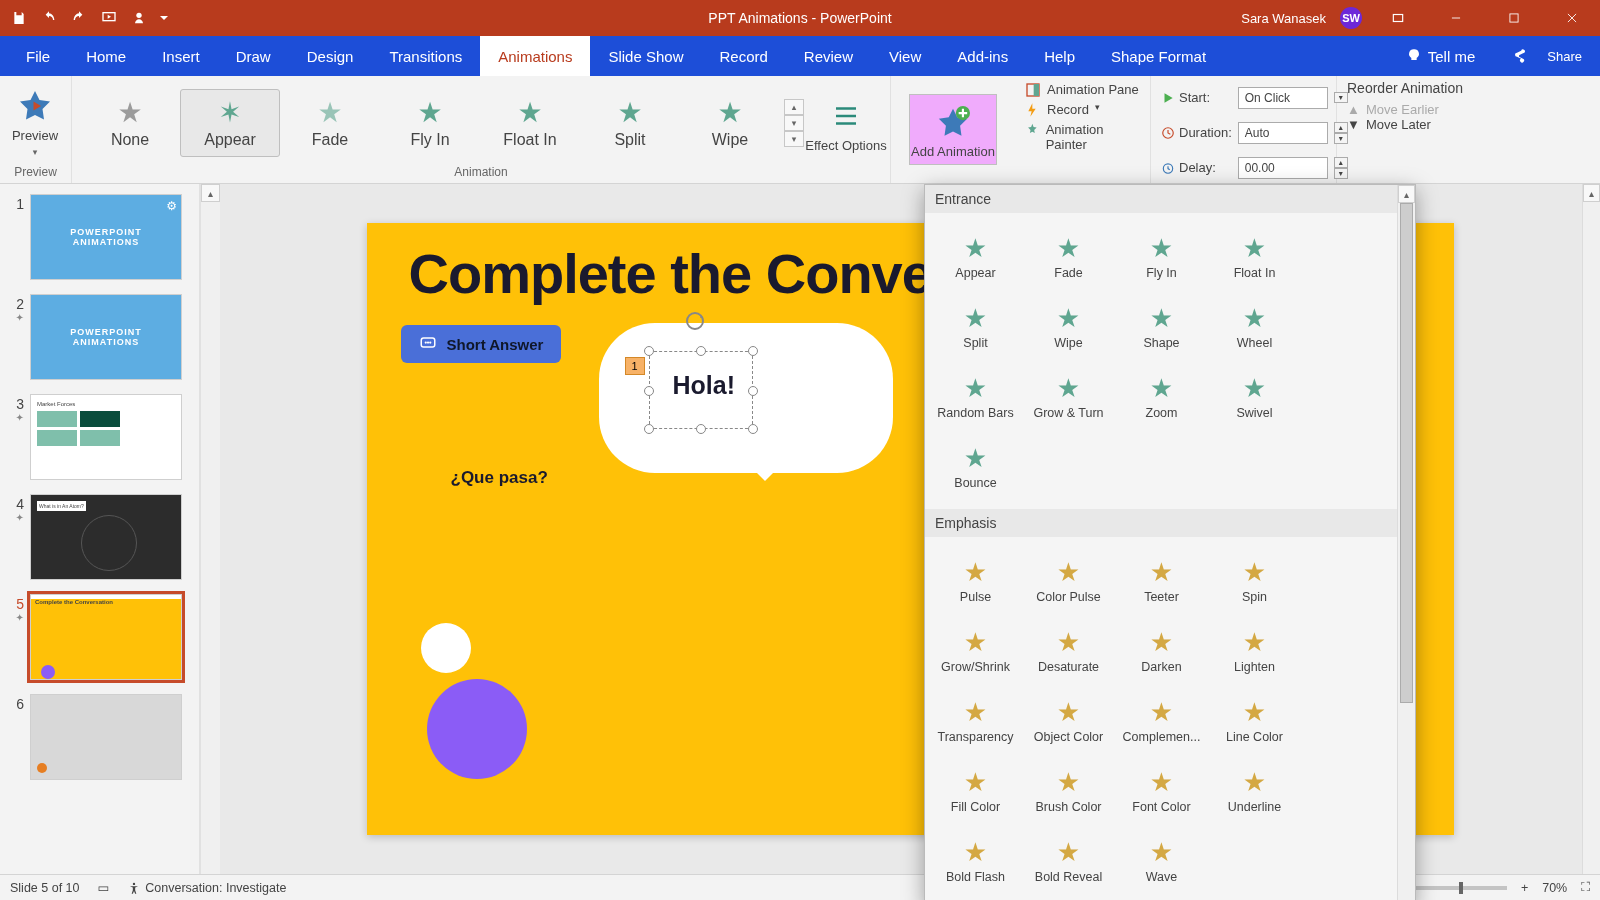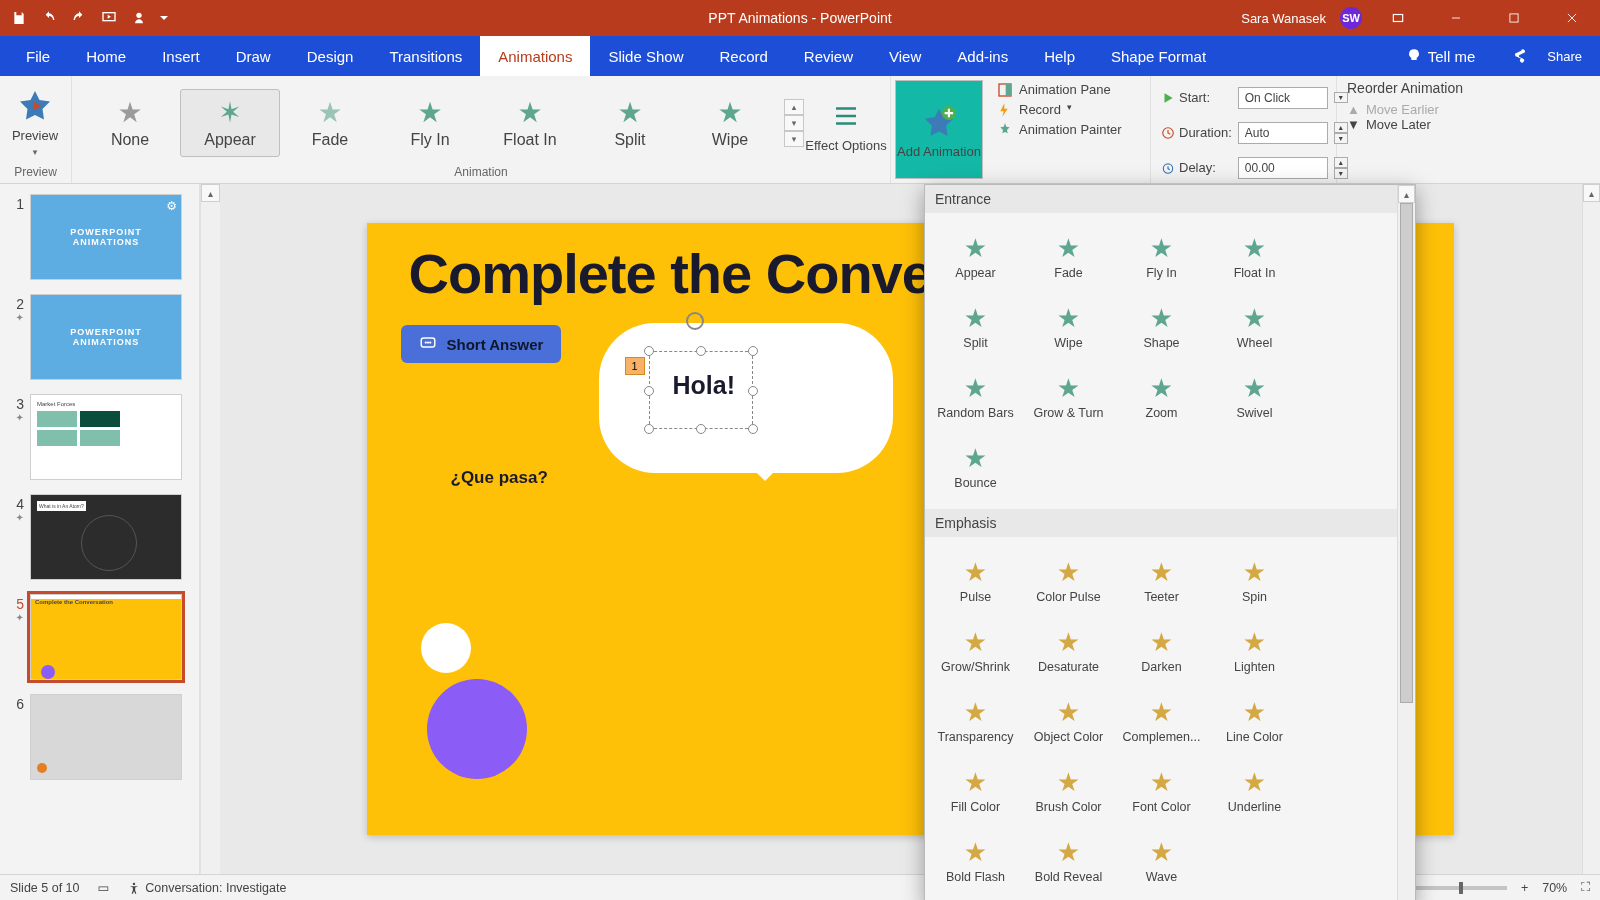--- a/index.html
+++ b/index.html
@@ -256,21 +256,21 @@
             </svg>
           </div>
         <div class="lbl">Effect Options</div>
       </div>
     </div>
     <div class="ribbon-label">Animation</div>
   </div>
 
   <div class="ribbon-group add-anim-group" style="width:260px">
     <div style="display:flex; flex:1">
-      <div class="big-btn" style="width:88px; background:#14b8a6; border:1px solid #bfbfbf; margin:4px">
+      <div class="big-btn" style="width:88px; background:#f0abfc; border:1px solid #bfbfbf; margin:18px">
         <div class="ico">
             <svg width="34" height="34" viewBox="0 0 24 24">
               <path fill="#3d7ab8" d="M12 2l3 6 7 1-5 5 1 7-6-3-6 3 1-7-5-5 7-1z"></path>
               <circle cx="19" cy="5" r="5" fill="#4caf50"></circle>
               <path d="M19 2v6M16 5h6" stroke="#fff" stroke-width="1.5"></path>
             </svg>
           </div>
         <div class="lbl" style="text-align:center;line-height:1.1">Add Animation</div>
       </div>
       <div class="adv-group-body">

